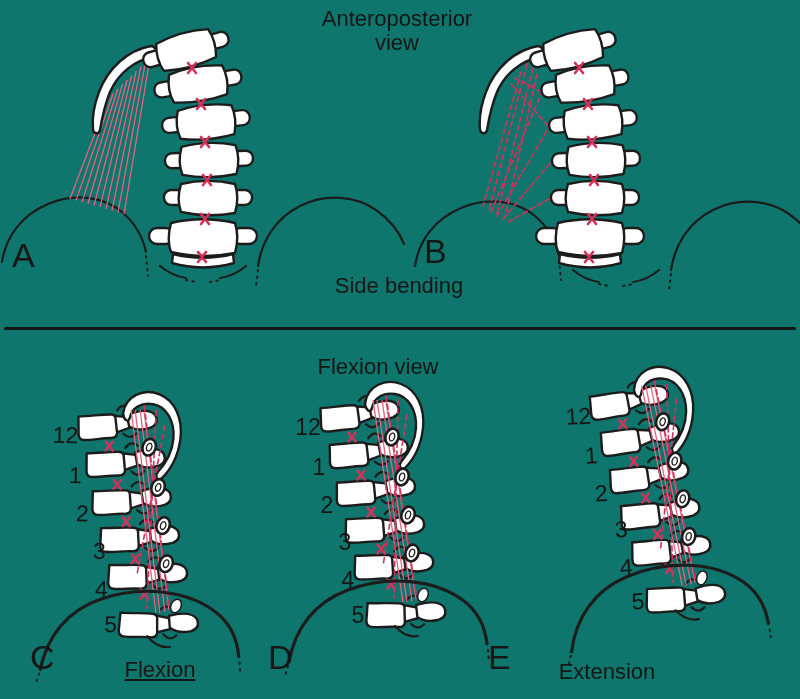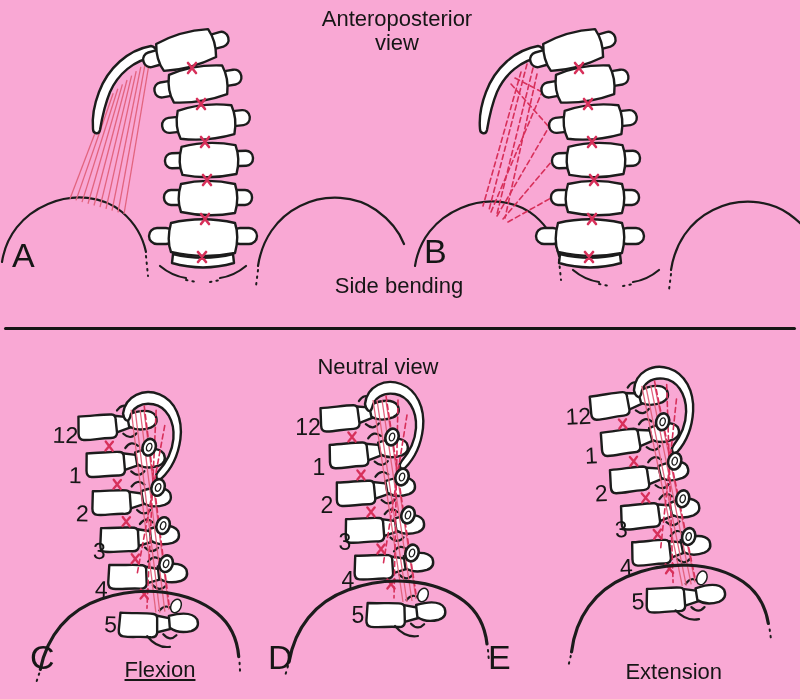--- a/index.html
+++ b/index.html
@@ -1,16 +1,16 @@
 <!DOCTYPE html>
 <html><head>
 <meta charset="utf-8">
 <style>
   html,body{margin:0;padding:0;background:#fff;}
-  .figure{position:relative;width:800px;height:699px;background:#f9a8d4;overflow:hidden;
+  .figure{position:relative;width:800px;height:699px;background:#0f766e;overflow:hidden;
           font-family:"Liberation Sans",sans-serif;color:#111;}
   .abs{position:absolute;}
   .caption{font-size:22px;line-height:1.08;text-align:center;white-space:pre-line;color:#161616;}
   .panel-letter{font-size:34px;color:#161616;z-index:5;}
   .divider{height:3px;background:#161616;border-radius:2px;}
   svg{overflow:visible;}
   .bone{fill:#ffffff;stroke:#1c1c1c;stroke-width:2.4;stroke-linejoin:round;stroke-linecap:round;}
   .bone-heavy{fill:none;stroke:#1c1c1c;stroke-width:3.2;stroke-linecap:round;}
   .bone-thin{fill:#ffffff;stroke:#1c1c1c;stroke-width:1.5;stroke-linejoin:round;stroke-linecap:round;}
   .bone-open{fill:none;stroke:#1c1c1c;stroke-width:2.2;stroke-linecap:round;}
@@ -193,32 +193,32 @@
     <use href="#ap-spine"></use>
   </svg>
 
   <div class="abs panel-letter" style="left:12px;top:236px;">A</div>
   <div class="abs panel-letter" style="left:424px;top:232px;">B</div>
 
   <div class="abs caption" style="left:249px;top:274px;width:300px;">Side bending</div>
 
   <div class="abs divider" style="left:4px;top:327px;width:792px;"></div>
 
-  <div class="abs caption" style="left:228px;top:355px;width:300px;">Neutral view</div>
+  <div class="abs caption" style="left:228px;top:355px;width:300px;">Flexion view</div>
 
   <svg class="abs" style="left:10px;top:380px;" width="250" height="312" viewBox="0 0 250 312">
     <use href="#lat-scene" transform="rotate(1.5 130 150)"></use>
   </svg>
   <svg class="abs" style="left:255px;top:370px;" width="250" height="312" viewBox="0 0 250 312">
     <use href="#lat-scene"></use>
   </svg>
   <svg class="abs" style="left:530px;top:355px;" width="250" height="312" viewBox="0 0 250 312">
     <use href="#lat-scene" transform="rotate(-3 130 150)"></use>
   </svg>
 
   <div class="abs panel-letter" style="left:30px;top:638px;">C</div>
   <div class="abs panel-letter" style="left:268px;top:638px;">D</div>
   <div class="abs panel-letter" style="left:488px;top:638px;">E</div>
 
   <div class="abs caption" style="left:60px;top:658px;width:200px;text-decoration:underline;">Flexion</div>
-  <div class="abs caption" style="left:522px;top:660px;width:200px;text-align:right;">Extension</div>
+  <div class="abs caption" style="left:507px;top:660px;width:200px;">Extension</div>
 
 </div>
 
 </body></html>

